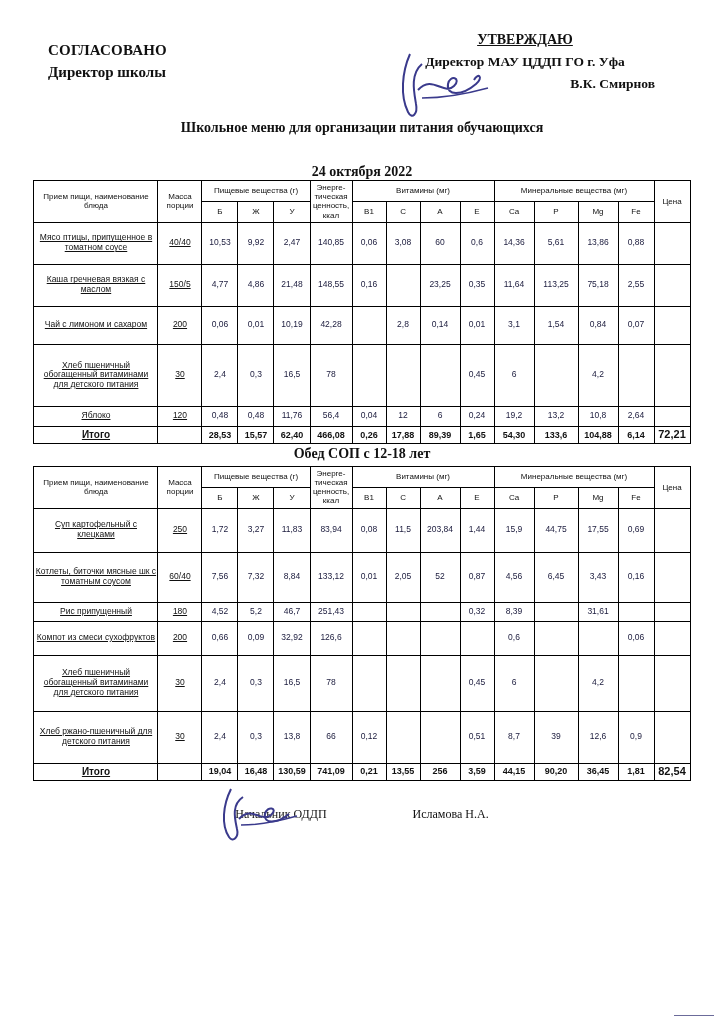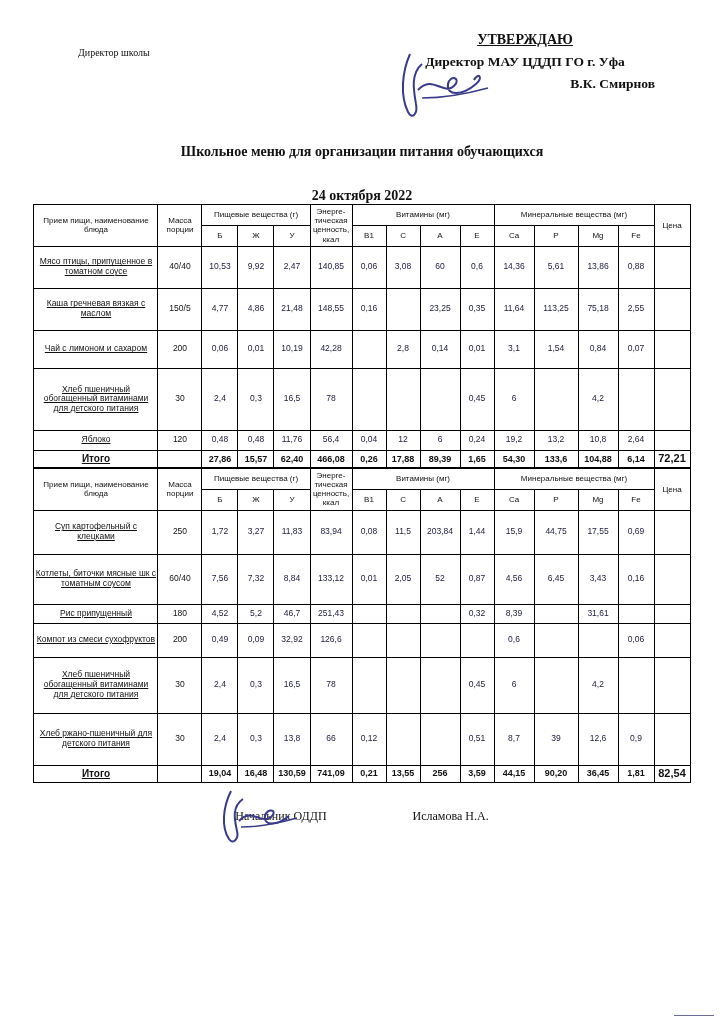--- a/index.html
+++ b/index.html
@@ -32,24 +32,23 @@
     left: 48px;
     top: 42px;
     width: 260px;
   }
   .hdr-left .l1 {
     font-weight: bold;
     font-size: 15px;
     letter-spacing: .2px;
   }
   .hdr-left .l2 {
-    font-weight: normal;
-    font-size: 10px;
+    font-weight: bold;
+    font-size: 15px;
     margin-top: 5px;
-    margin-left: 30px;
   }
   .hdr-right {
     position: absolute;
     left: 375px;
     top: 32px;
     width: 300px;
     text-align: center;
   }
   .hdr-right .l1 {
     font-weight: bold;
@@ -72,21 +71,21 @@
   
   .sig {
     position: absolute;
     pointer-events: none;
   }
   .sig svg { display: block; }
   .title {
     text-align: center;
     font-weight: bold;
     font-size: 14px;
-    margin-top: 34px;
+    margin-top: 10px;
   }
   .date {
     text-align: center;
     font-weight: bold;
     font-size: 14px;
     margin-top: 28px;
   }
   .meal-title {
     text-align: center;
     font-weight: bold;
@@ -122,20 +121,21 @@
   }
   td.dish {
     text-align: left;
     padding-left: 5px;
     font-size: 10px;
     line-height: 1.25;
     text-decoration: underline;
   }
   td.mass {
     font-size: 10px;
+    text-decoration: underline;
   }
   td.num {
     font-size: 8.5px;
     color: #1a1a3c;
   }
   tr.total td {
     font-weight: bold;
     font-size: 9px;
   }
   tr.total td.dish {
@@ -165,20 +165,21 @@
     border-bottom: 1px solid #6b6b9a;
   }
 </style>
 </head>
 <body>
 
 <div class="page">
 
   <div class="hdr">
     <div class="hdr-left">
+      <div class="l1">СОГЛАСОВАНО</div>
       <div class="l2">Директор школы</div>
     </div>
     <div class="hdr-right">
       <div class="l1">УТВЕРЖДАЮ</div>
       <div class="l2">Директор МАУ ЦДДП ГО г. Уфа</div>
       <div class="l3">В.К. Смирнов</div>
     </div>
     <div class="sig" style="left:392px;top:50px;">
       <svg width="130" height="70" viewBox="0 0 130 70">
         <path d="M18 4 C10 22, 8 46, 16 62 C20 70, 26 64, 24 54 C22 42, 18 24, 30 14" fill="none" stroke="#3a3a8c" stroke-width="2"></path>
@@ -318,37 +319,38 @@
         <td class="num">0,24</td>
         <td class="num">19,2</td>
         <td class="num">13,2</td>
         <td class="num">10,8</td>
         <td class="num">2,64</td>
         <td class="num"></td>
       </tr>
       <tr class="total" style="height:17px">
         <td class="dish">Итого</td>
         <td class="mass"></td>
-        <td>27,86</td>
+        <td>28,53</td>
         <td>15,57</td>
         <td>62,40</td>
         <td>466,08</td>
         <td>0,26</td>
         <td>17,88</td>
         <td>89,39</td>
         <td>1,65</td>
         <td>54,30</td>
         <td>133,6</td>
         <td>104,88</td>
         <td>6,14</td>
         <td class="price">72,21</td>
       </tr>
     </tbody>
   </table>
 
+  <div class="meal-title second">Обед СОП с 12-18 лет</div>
 
   <table class="menu">
     <colgroup>
       <col style="width:124px">
       <col style="width:44px">
       <col style="width:36px">
         <col style="width:36px">
         <col style="width:36px">
       <col style="width:42px">
       <col style="width:34px">
@@ -435,21 +437,21 @@
         <td class="num">0,32</td>
         <td class="num">8,39</td>
         <td class="num"></td>
         <td class="num">31,61</td>
         <td class="num"></td>
         <td class="num"></td>
       </tr>
       <tr style="height:34px">
         <td class="dish">Компот из смеси сухофруктов</td>
         <td class="mass">200</td>
-        <td class="num">0,49</td>
+        <td class="num">0,66</td>
         <td class="num">0,09</td>
         <td class="num">32,92</td>
         <td class="num">126,6</td>
         <td class="num"></td>
         <td class="num"></td>
         <td class="num"></td>
         <td class="num"></td>
         <td class="num">0,6</td>
         <td class="num"></td>
         <td class="num"></td>

